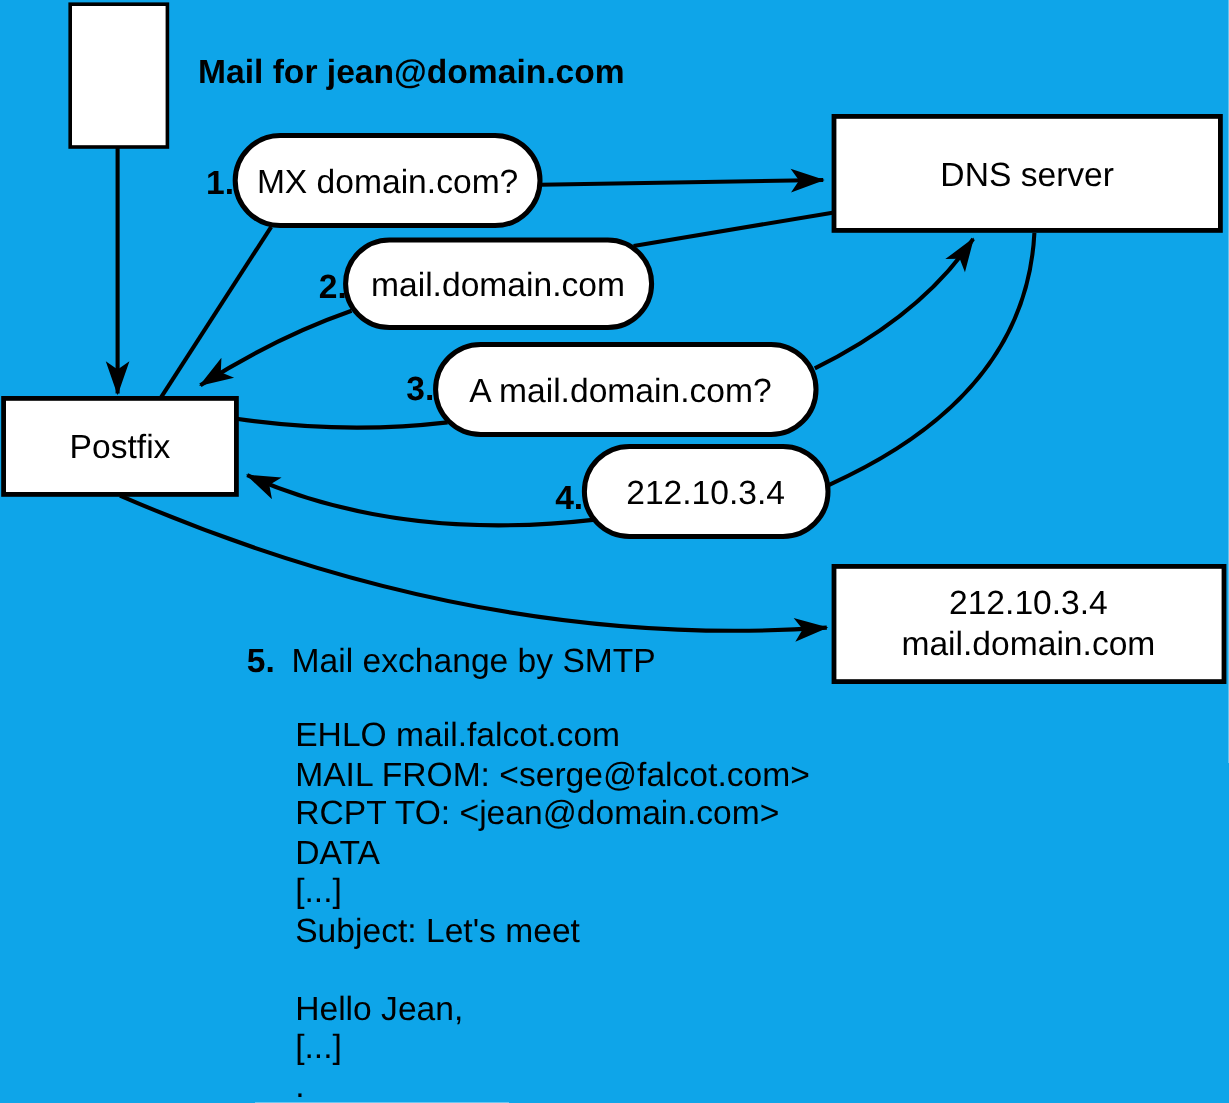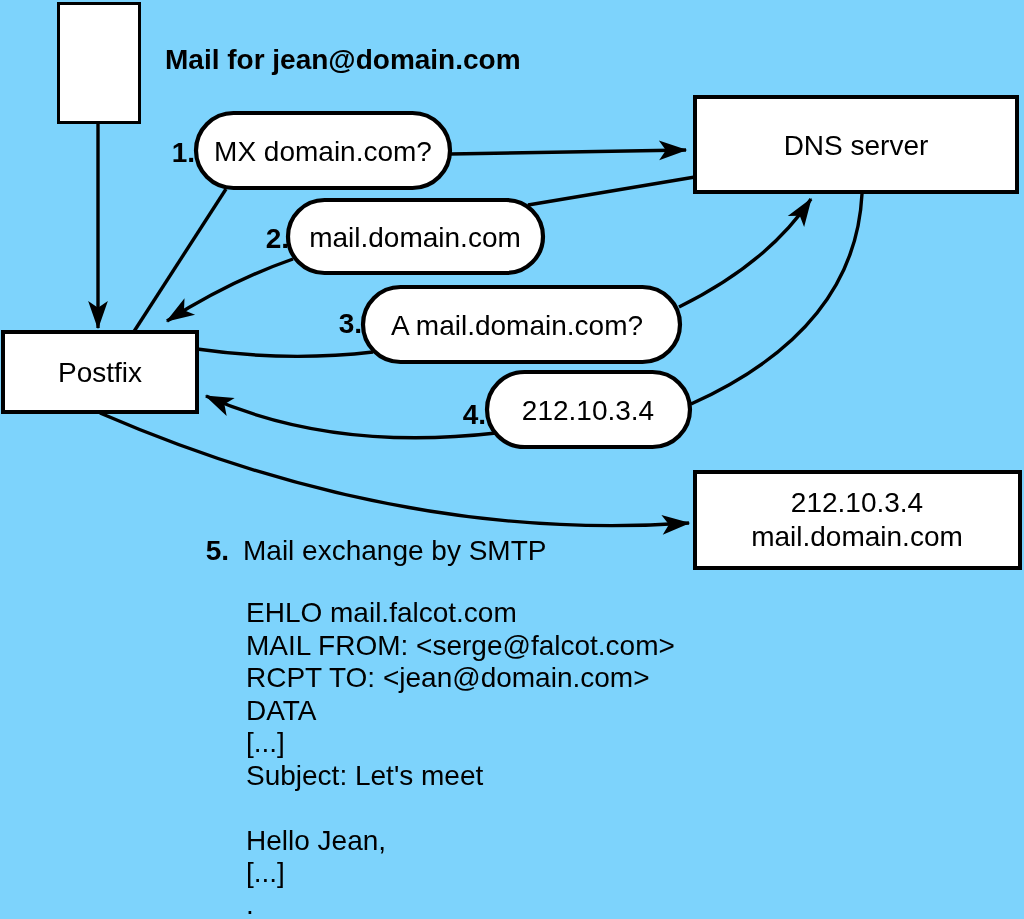--- a/index.html
+++ b/index.html
@@ -1,20 +1,20 @@
 <!DOCTYPE html>
 <html><head>
 <meta charset="utf-8">
 <style>
   html, body { margin: 0; padding: 0; background: #ffffff; }
   .stage {
     position: relative;
     width: 1024px;
     height: 919px;
-    background: #7dd3fc;
+    background: #0ea5e9;
     overflow: hidden;
   }
   svg { display: block; }
   .txt {
     font-family: "Liberation Sans", sans-serif;
     font-size: 28px;
     fill: #000000;
   }
   .bold { font-weight: bold; }
   .mid { text-anchor: middle; }

